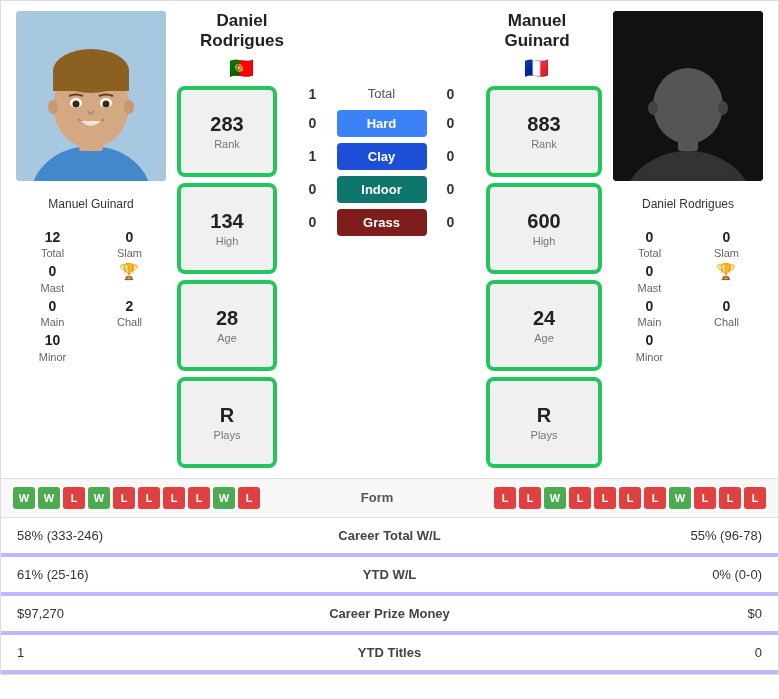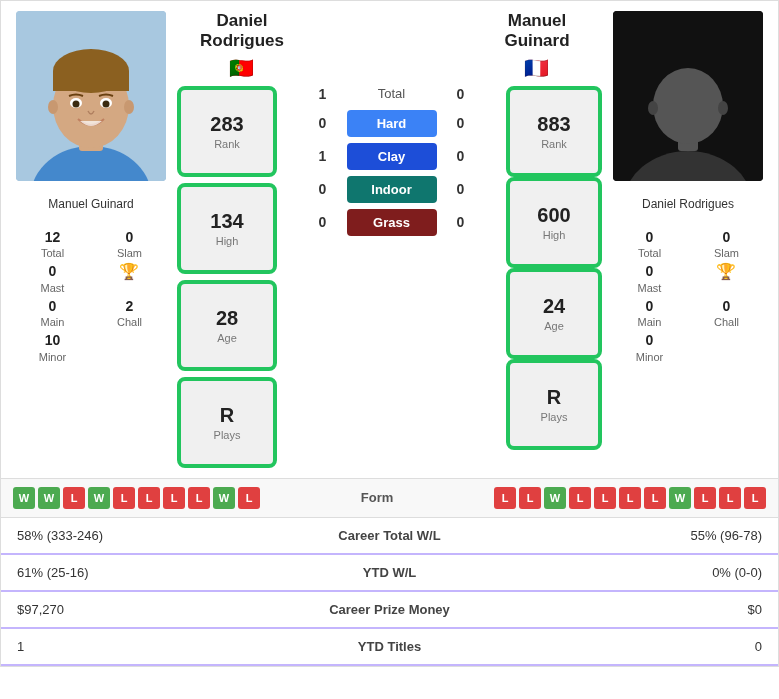--- a/index.html
+++ b/index.html
@@ -156,24 +156,24 @@
     }
 
     .left-stat-panel {
       width: 100px;
       display: flex;
       flex-direction: column;
       gap: 6px;
     }
 
     .right-stat-panel {
-      width: 96px;
-      display: flex;
-      flex-direction: column;
-      gap: 0;
+      width: 116px;
+      display: flex;
+      flex-direction: column;
+      gap: 6px;
     }
 
     .stat-box {
       background: #f0f0f0;
       border: 4px solid #22c55e;
       border-radius: 8px;
       padding: 23px 6px;
       text-align: center;
     }
 
@@ -233,21 +233,21 @@
     }
 
     
     .stats-rows {
       border-top: 1px solid #ddd;
     }
 
     .stats-row {
       display: flex;
       align-items: center;
-      border-bottom: 2px solid #c4b5fd;
+      border-bottom: 4px solid #c4b5fd;
       padding: 10px 16px;
       gap: 39px;
     }
 
     .stats-row-left {
       flex: 1;
       text-align: left;
       font-size: 13px;
       color: #333;
     }

